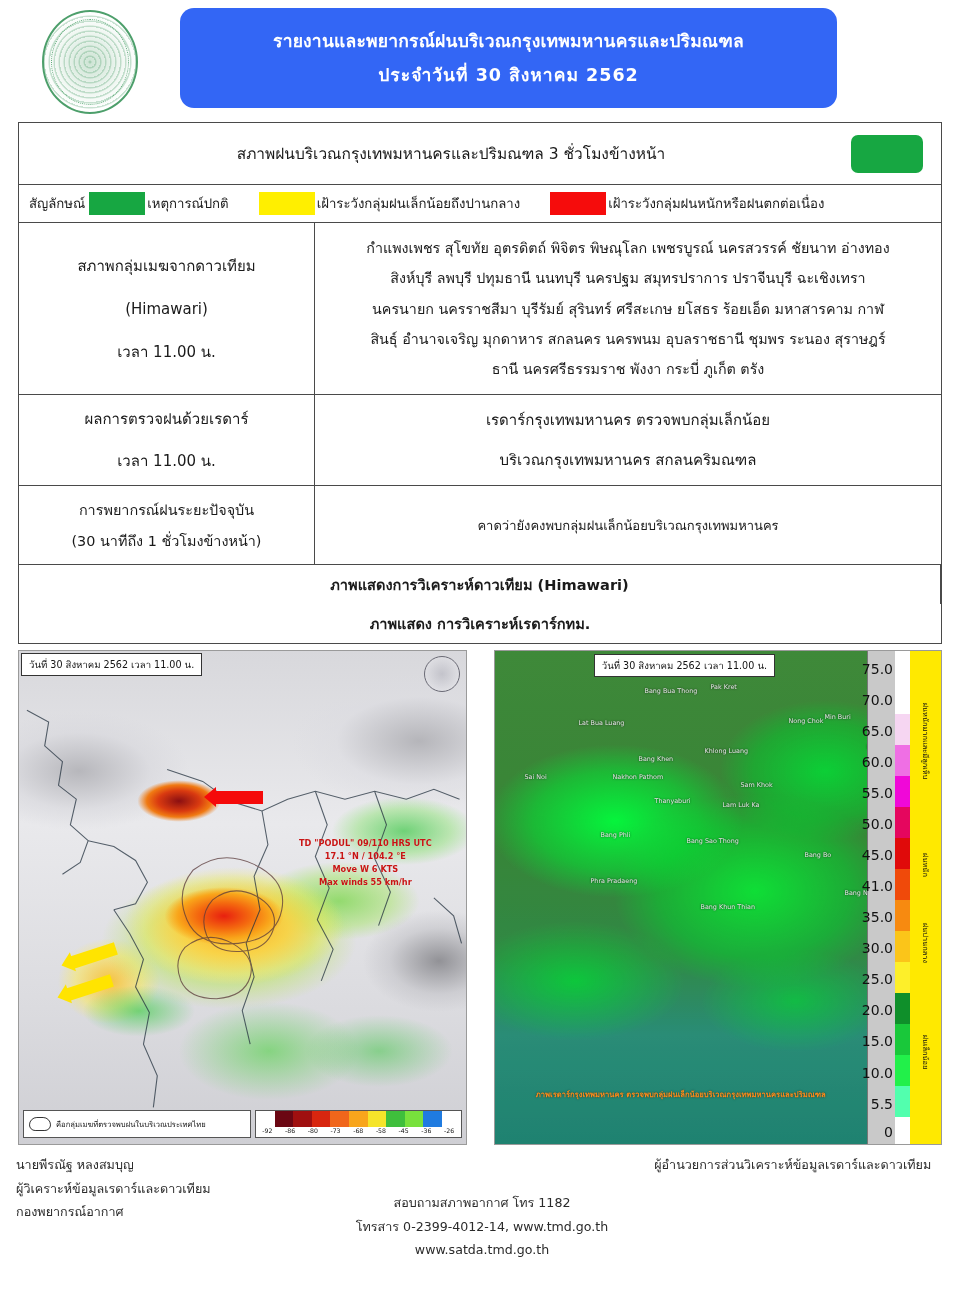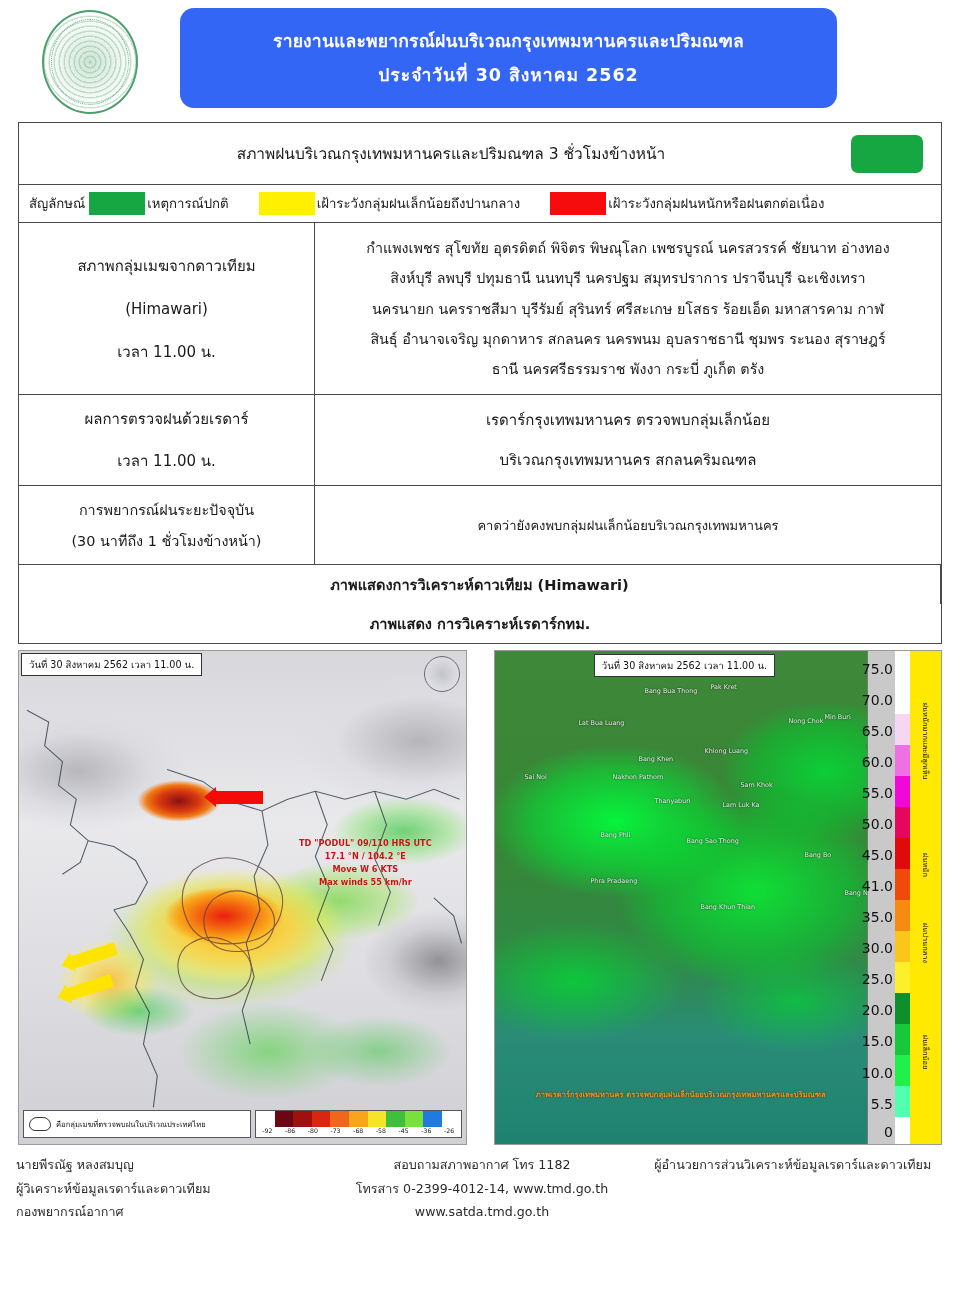--- a/index.html
+++ b/index.html
@@ -344,21 +344,21 @@
   
   .footer {
     display: flex;
     margin: 8px 12px 0 12px;
     font-size: 12.6px;
     color: #2a2a2a;
     line-height: 1.85;
   }
   .foot-col { flex: 1; }
   .foot-col.left { text-align: left; padding-left: 4px; }
-  .foot-col.mid { text-align: center; }
+  .foot-col.mid { text-align: center; margin-top: 38px; }
   .foot-col.right { text-align: center; }
   .foot-col .ln { display: block; white-space: nowrap; }
 </style>
 </head>
 <body>
 
 <div class="page">
 
   <div class="header">
     <div class="seal-wrap">

